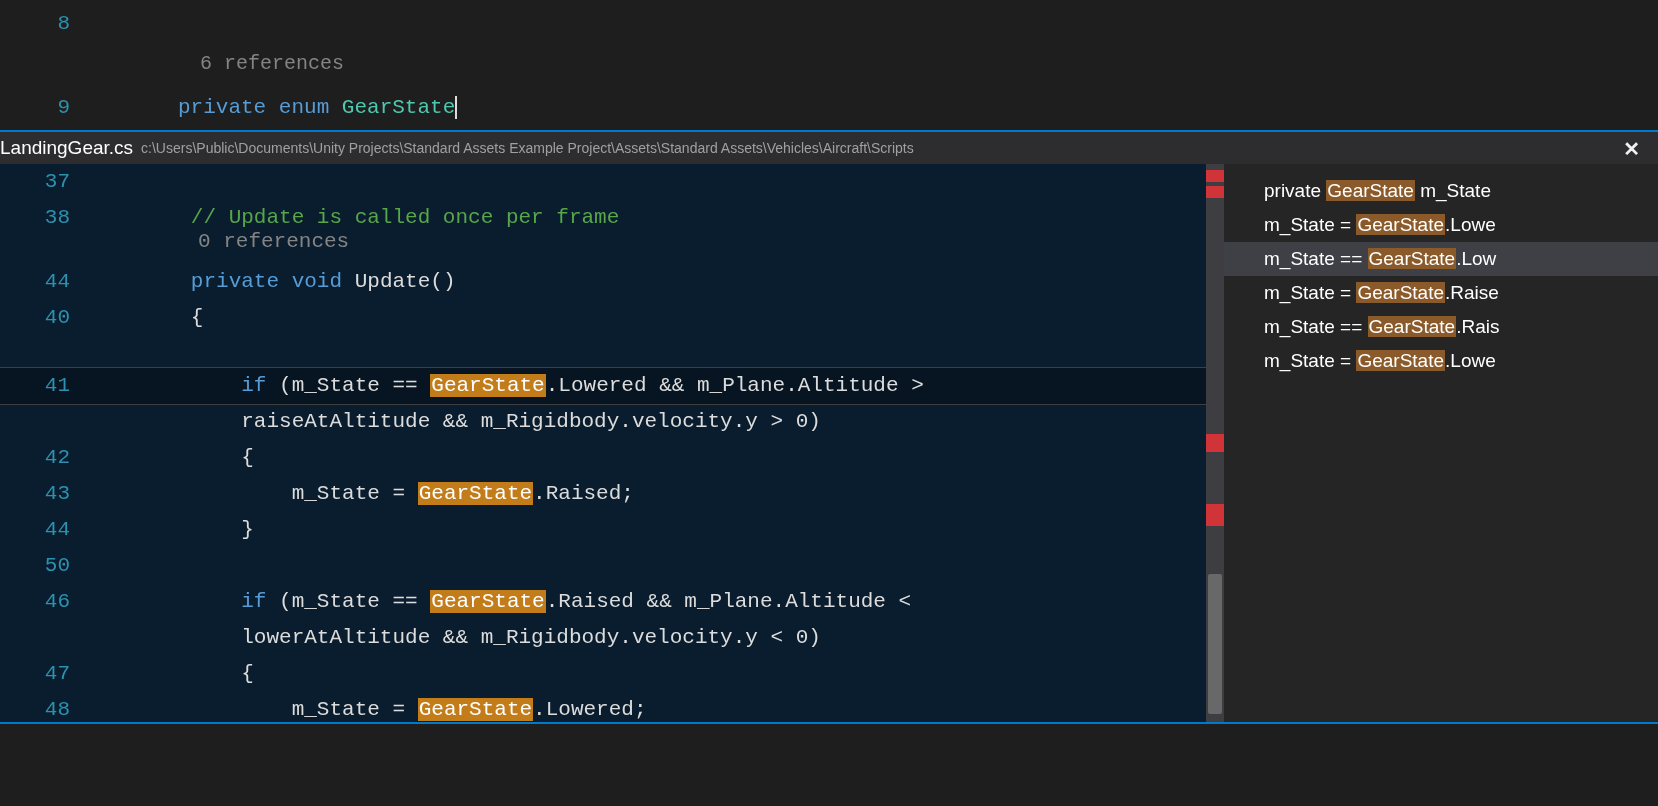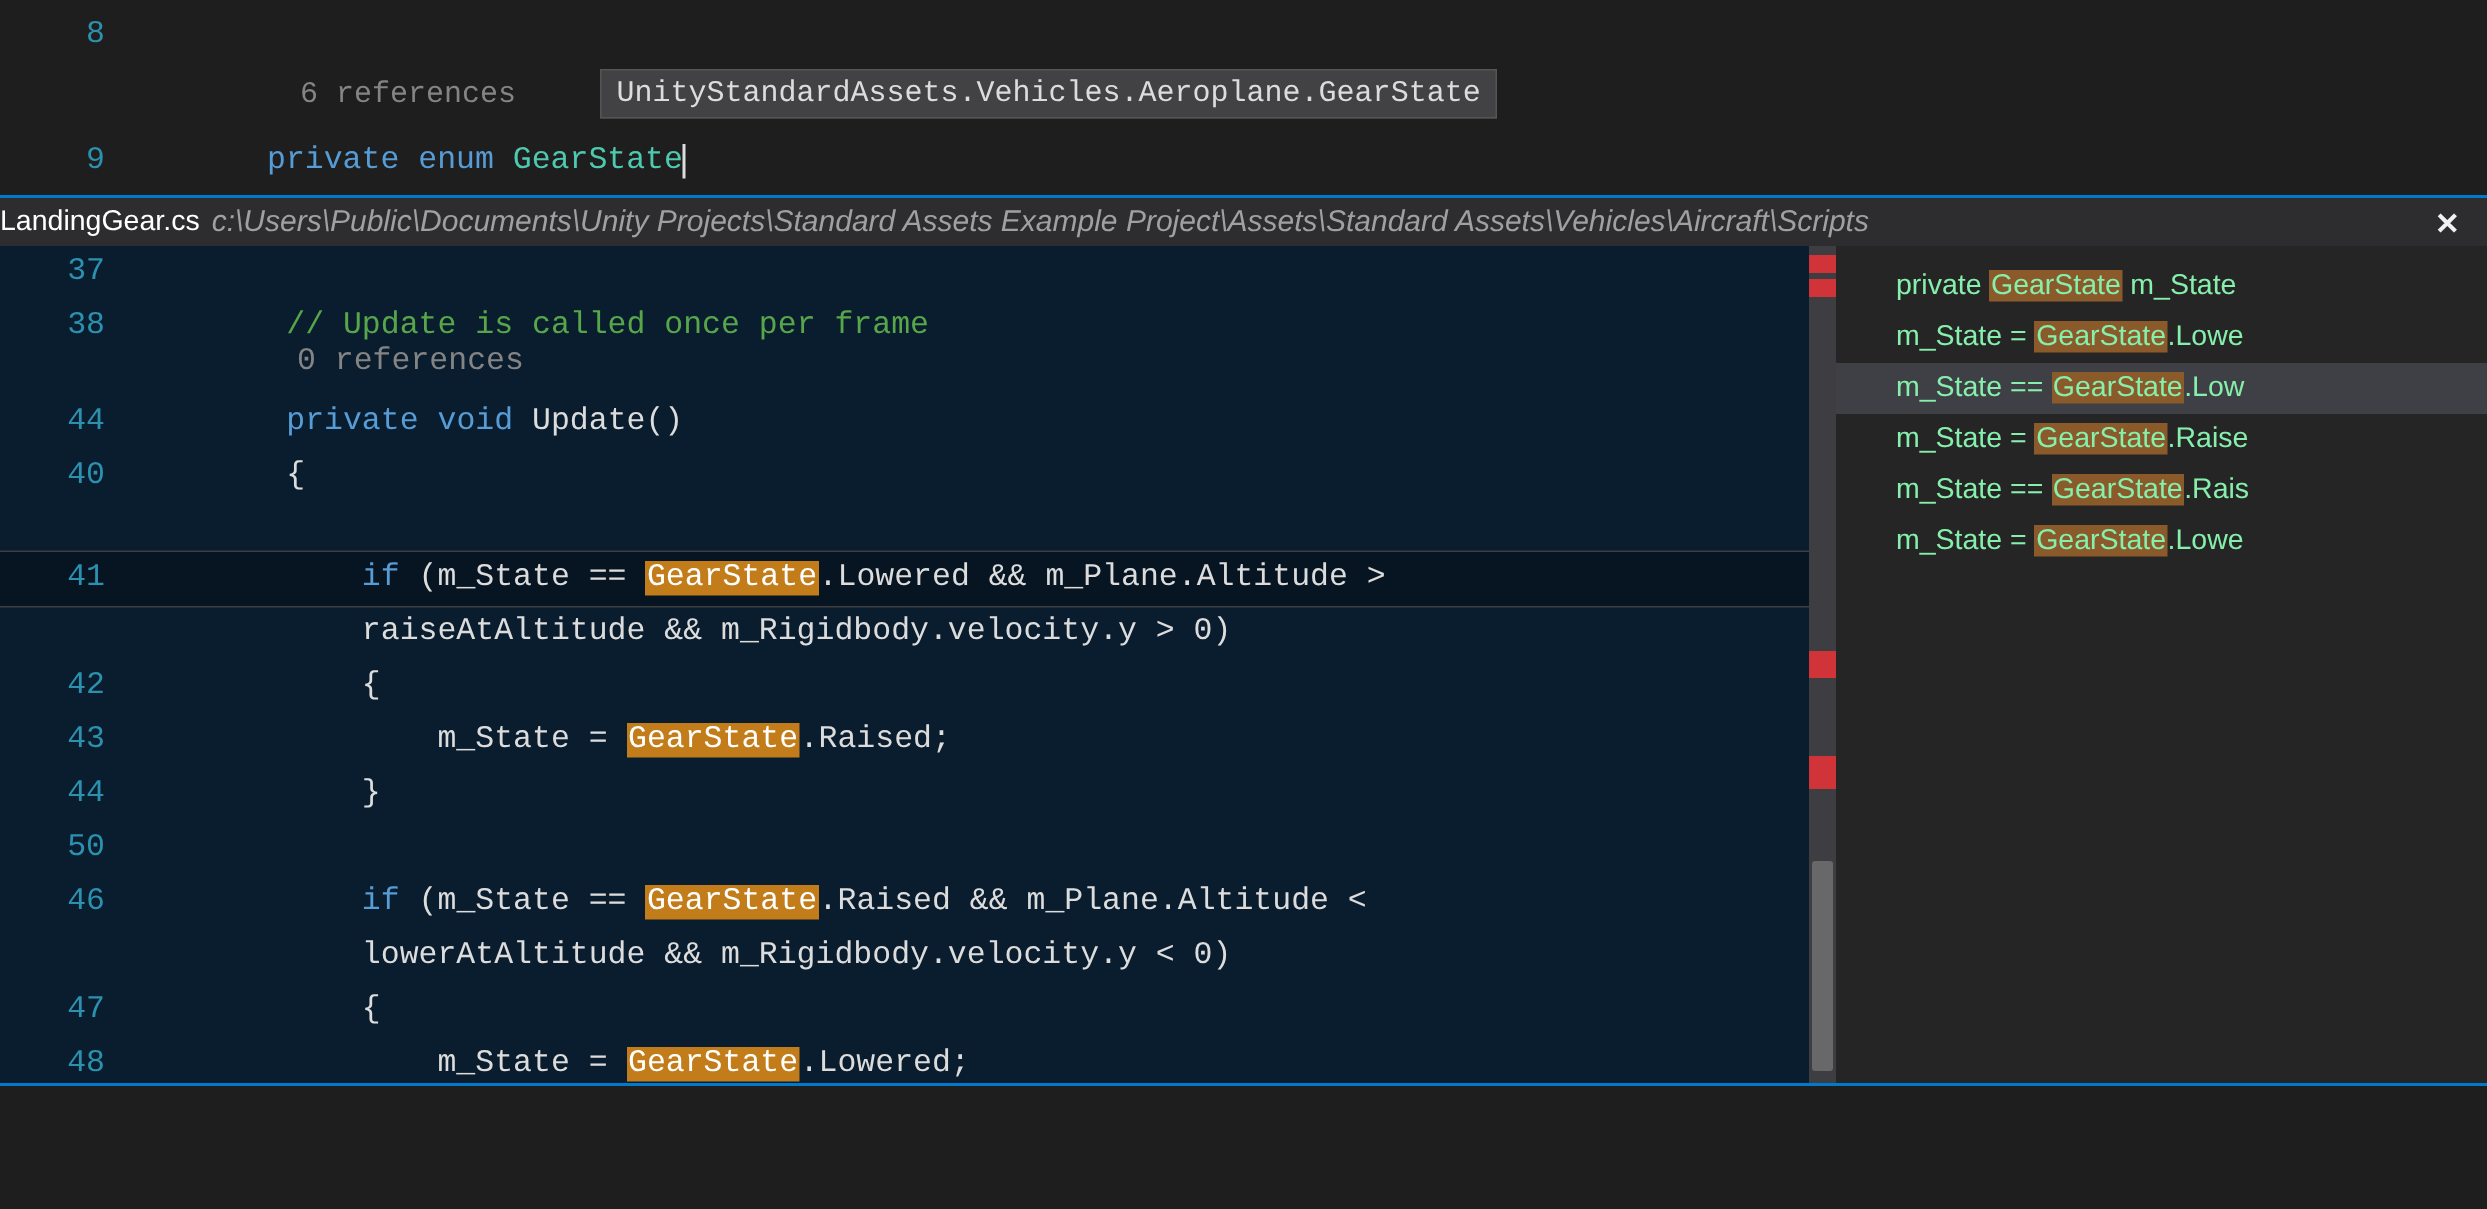--- a/index.html
+++ b/index.html
@@ -17,21 +17,21 @@
   .file-bar {
     height:32px;
     background:#2d2d30;
     display:flex;
     align-items:center;
     font-family:'Segoe UI',Arial,sans-serif;
     font-size:19px;
     color:#f1f1f1;
     position:relative;
   }
-  .file-bar .path { color:#a0a0a0; margin-left:8px; font-size:20px;font-style:italic; }
+  .file-bar .path { color:#a0a0a0; margin-left:8px; font-size:14px; }
   .file-bar .close { position:absolute; right:18px; top:5px; color:#f1f1f1; font-size:20px; cursor:pointer; font-weight:bold; }
   .bottom-pane { display:flex; height:560px; position:relative; }
   .code-area { flex:0 0 1224px; position:relative; overflow:hidden; background:#0b2135; }
   .top-pane .code-row { display:flex; align-items:flex-start; }
   .top-pane .gutter {
     width:90px; text-align:right; color:#2b91af; padding-right:20px;
     font-size:21px; line-height:36px;
   }
   .top-pane .code-content { position:relative; padding-left:108px; line-height:36px; }
   .refs-top { position:absolute; left:200px; top:52px; color:#848484; font-size:20px; }
@@ -61,40 +61,39 @@
 
   .scroll-track {
     position:absolute; right:0; top:0; width:18px; height:100%; background:#3e3e42;
   }
   .scroll-thumb { position:absolute; left:2px; right:2px; background:#686868; border-radius:2px; }
   .scroll-mark { position:absolute; left:0; width:18px; height:12px; }
   .mark-red { background:#d13438; }
 
   .refs-panel {
     flex:1; background:#252526; font-family:'Segoe UI',Arial,sans-serif;
-    font-size:19px; color:#86efac; padding-top:10px; overflow:hidden;
+    font-size:19px; color:#ffffff; padding-top:10px; overflow:hidden;
   }
   .refs-panel .ref-row { padding:6px 8px 6px 40px; white-space:nowrap; overflow:hidden; }
   .refs-panel .ref-row.sel { background:#3f3f46; }
   .refs-panel .hl { background:#8a5a2b; padding:0 1px; }
 
   .bottom-blue { position:absolute; left:0; right:0; bottom:0; height:2px; background:#007acc; }
 
   .pane-bg-top { background:#1e1e1e; }
   .code-area { background:#0a1d2e; }
 </style>
 </head>
 <body>
 
 <div class="top-pane pane-bg-top">
   <div class="code-row" style="padding-top:6px;">
     <div class="gutter">8</div>
   </div>
   <div class="refs-top">6 references</div>
-  <div class="tooltip">UnityStandardAssets.Vehicles.Aeroplane.GearState</div>
   <div class="code-row" style="margin-top:48px;">
     <div class="gutter">9</div>
     <div class="code-content" style="padding-left:88px;">
       <span class="kw-blue">private</span><span> </span><span class="kw-blue">enum</span><span> </span><span class="type-teal cursor">GearState</span>
     </div>
   </div>
   <div class="row9-indicator"></div>
 </div>
 
 <div class="divider-blue"></div>

